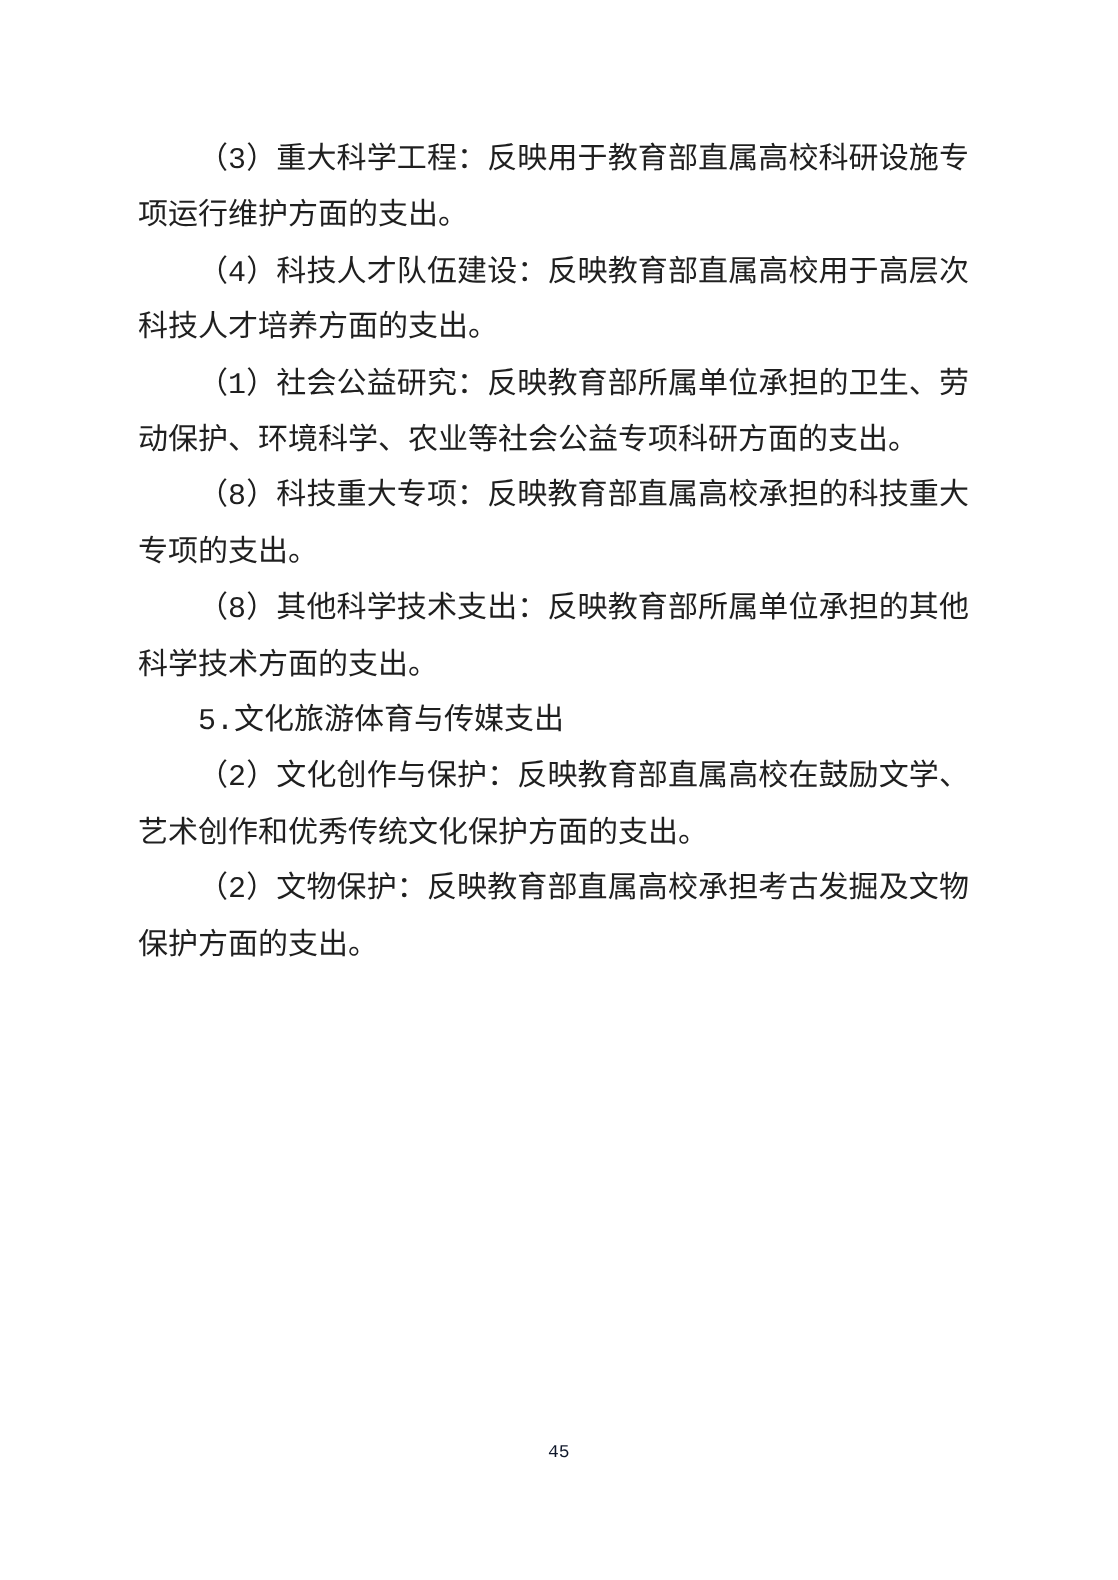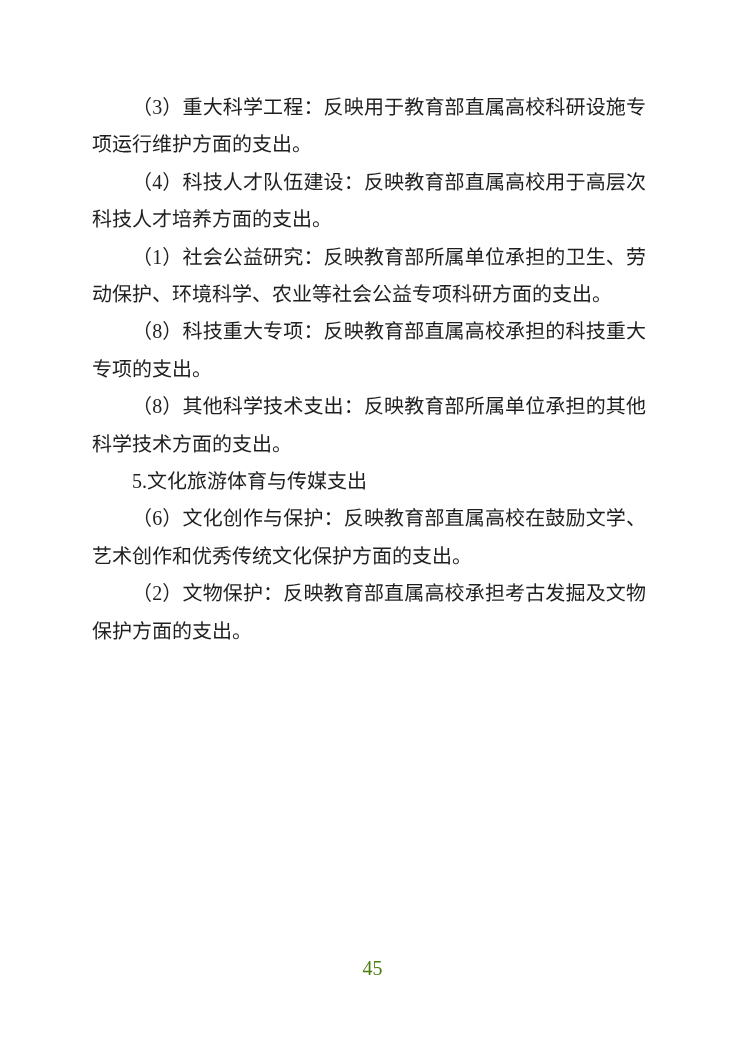--- a/index.html
+++ b/index.html
@@ -15,20 +15,21 @@
     height: 1053px;
     position: relative;
     overflow: hidden;
     background: var(--paper);
     font-family: "Liberation Serif", "DejaVu Serif", serif;
   }
   .sheet {
     position: absolute;
     inset: 0;
     background: var(--paper);
+    font-family: Liberation Mono, monospace;
   }
   .text-block {
     position: absolute;
     left: 92px;
     top: 89px;
     width: 554px;
   }
   .text-block p {
     margin: 0;
     padding: 0;
@@ -39,33 +40,33 @@
     text-indent: 2em;
     letter-spacing: 0;
     word-break: normal;
   }
   .page-number {
     position: absolute;
     left: 0;
     right: 0;
     top: 958px;
     text-align: center;
-    font-size: 20px;
+    font-size: 12px;
     line-height: 20px;
-    color: #4d7c0f;
+    color: #0f172a;
   }
 </style>
 </head>
 <body>
 
 <div class="sheet">
   <div class="text-block">
     <p>（3）重大科学工程：反映用于教育部直属高校科研设施专项运行维护方面的支出。</p>
     <p>（4）科技人才队伍建设：反映教育部直属高校用于高层次科技人才培养方面的支出。</p>
     <p>（1）社会公益研究：反映教育部所属单位承担的卫生、劳动保护、环境科学、农业等社会公益专项科研方面的支出。</p>
     <p>（8）科技重大专项：反映教育部直属高校承担的科技重大专项的支出。</p>
     <p>（8）其他科学技术支出：反映教育部所属单位承担的其他科学技术方面的支出。</p>
     <p>5.文化旅游体育与传媒支出</p>
-    <p>（6）文化创作与保护：反映教育部直属高校在鼓励文学、艺术创作和优秀传统文化保护方面的支出。</p>
+    <p>（2）文化创作与保护：反映教育部直属高校在鼓励文学、艺术创作和优秀传统文化保护方面的支出。</p>
     <p>（2）文物保护：反映教育部直属高校承担考古发掘及文物保护方面的支出。</p>
   </div>
   <div class="page-number">45</div>
 </div>
 
 </body></html>

